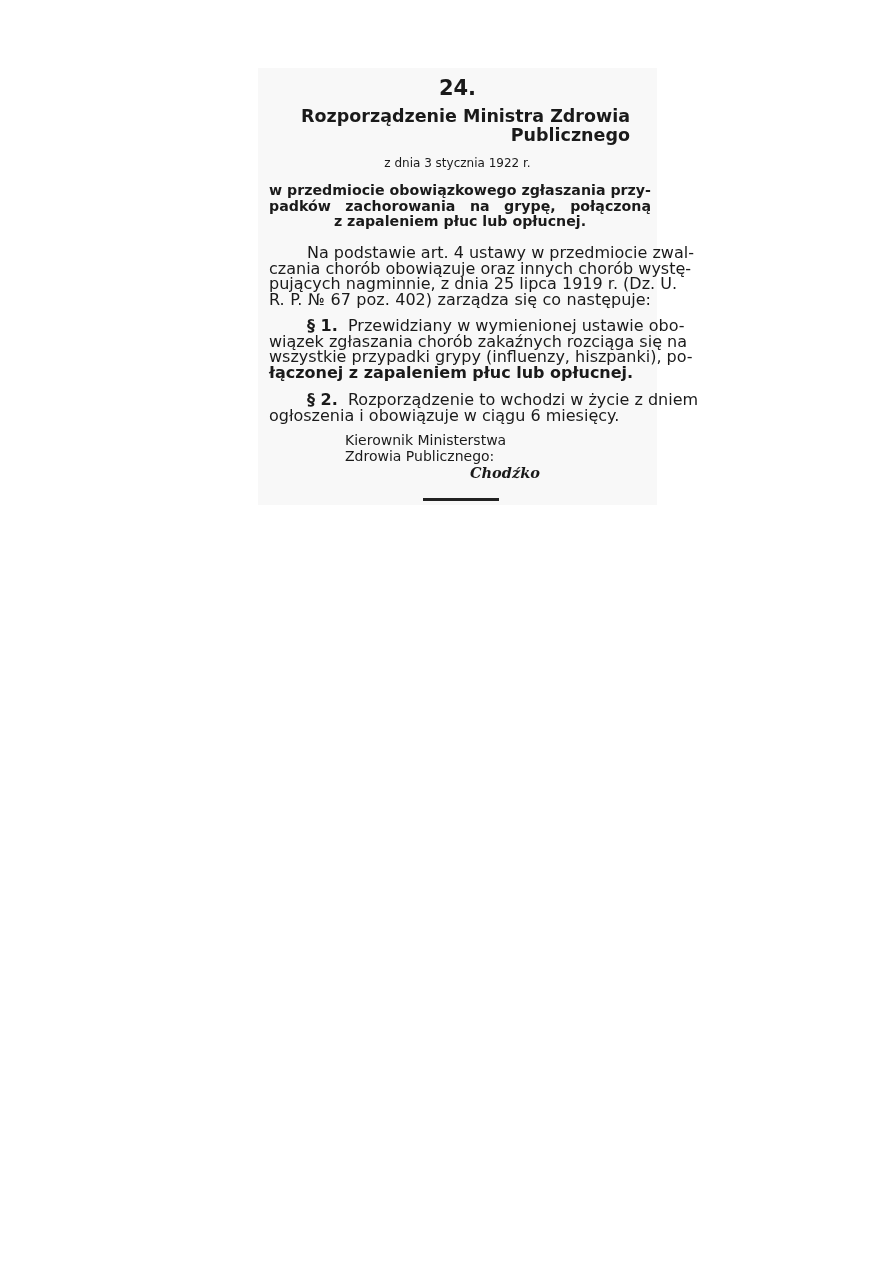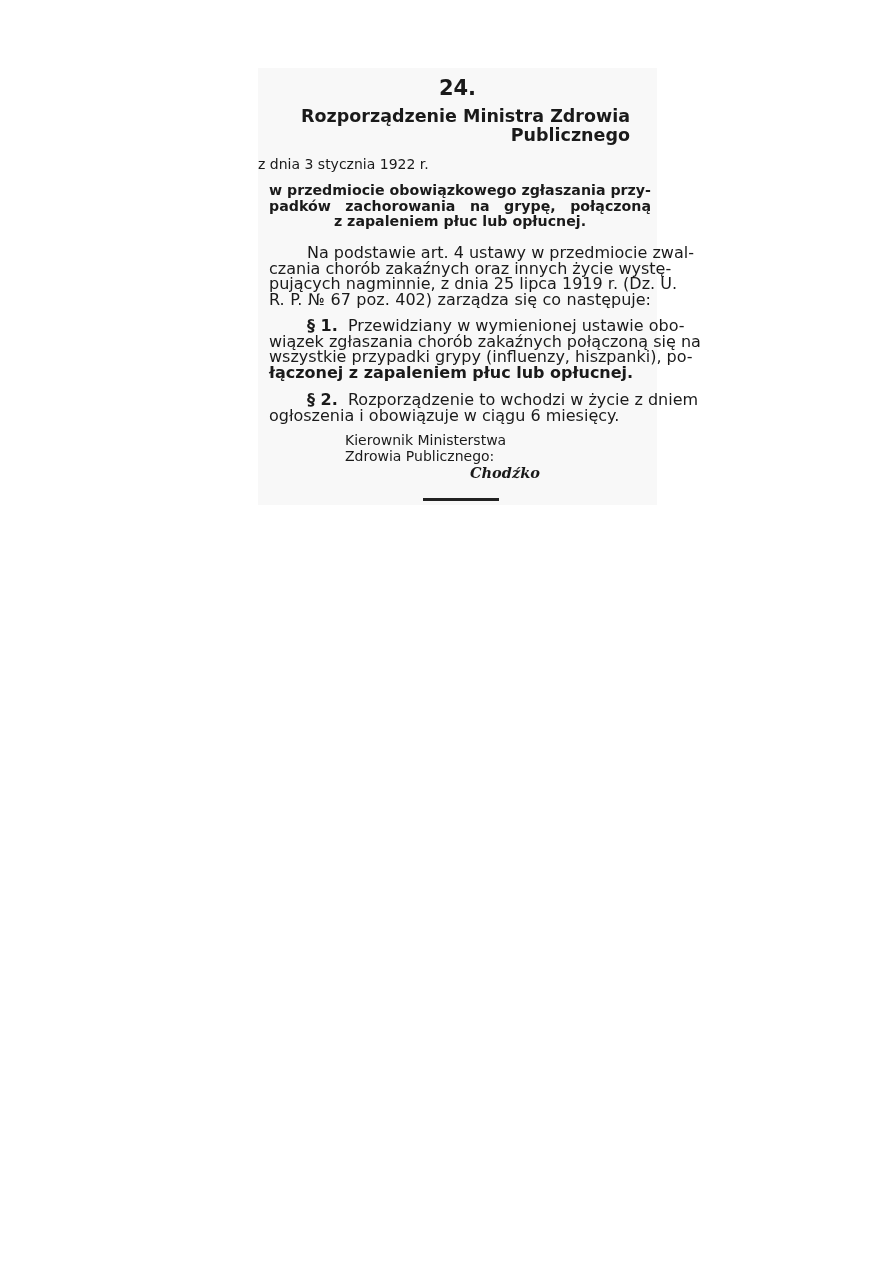--- a/index.html
+++ b/index.html
@@ -4,22 +4,22 @@
 <style>
   html, body { margin:0; padding:0; background:#ffffff; }
   body { width:893px; height:1263px; position:relative; overflow:hidden;
          font-family:"DejaVu Sans", sans-serif; color:#1a1a1a; }
   .scan { position:absolute; left:258px; top:68px; width:399px; height:437px;
           background:#f8f8f8; }
   .num { position:absolute; left:258px; width:399px; top:76px; text-align:center;
          font-weight:bold; font-size:21px; letter-spacing:0px; }
   .title { position:absolute; left:290px; width:340px; top:107px; text-align:right;
            font-weight:bold; font-size:17.5px; line-height:19px; }
-  .date { position:absolute; left:258px; width:399px; top:156px; 
-          font-size:14px; }
+  .date { position:absolute; left:258px; width:399px; top:156px; text-align:center;
+          font-size:12px; }
   .subject { position:absolute; left:269px; width:382px; top:183px; font-weight:bold;
              font-size:14.2px; line-height:15.5px; }
   .subject .line { display:block; text-align:justify; text-align-last:justify; white-space:nowrap; }
   .subject .line.center { text-align:center; text-align-last:center; }
   .para { position:absolute; left:269px; width:382px; font-size:16px; line-height:15.5px; }
   .para .line { display:block; text-align:justify; text-align-last:justify; white-space:nowrap; }
   .para .line.last { text-align:right; text-align-last:left; }
   .indent { padding-left:38px; }
   .sec { font-weight:bold; }
   .b { font-weight:bold; }
@@ -43,28 +43,28 @@
 <div class="date">z dnia 3 stycznia 1922 r.</div>
 
 <div class="subject">
   <span class="line">w przedmiocie obowiązkowego zgłaszania przy-</span>
   <span class="line">padków zachorowania na grypę, połączoną</span>
   <span class="line center">z zapaleniem płuc lub opłucnej.</span>
 </div>
 
 <div class="para" style="top:245px;">
   <span class="line indent">Na podstawie art. 4 ustawy w przedmiocie zwal-</span>
-  <span class="line">czania chorób zakaźnych oraz innych życie wystę-</span>
+  <span class="line">czania chorób obowiązuje oraz innych chorób wystę-</span>
   <span class="line">pujących nagminnie, z dnia 25 lipca 1919 r. (Dz. U.</span>
   <span class="line">R. P. № 67 poz. 402) zarządza się co następuje:</span>
 </div>
 
 <div class="para" style="top:318px;">
   <span class="line indent"><span class="sec">§ 1.</span>&nbsp;&nbsp;<span>Przewidziany w wymienionej ustawie obo-</span></span>
-  <span class="line">wiązek zgłaszania chorób zakaźnych połączoną się na</span>
+  <span class="line">wiązek zgłaszania chorób zakaźnych rozciąga się na</span>
   <span class="line">wszystkie przypadki grypy (influenzy, hiszpanki), po-</span>
   <span class="line last b">łączonej z zapaleniem płuc lub opłucnej.</span>
 </div>
 
 <div class="para" style="top:392px;">
   <span class="line indent"><span class="sec">§ 2.</span>&nbsp;&nbsp;<span>Rozporządzenie to wchodzi w życie z dniem</span></span>
   <span class="line last">ogłoszenia i obowiązuje w ciągu 6 miesięcy.</span>
 </div>
 
 <div class="sign">

